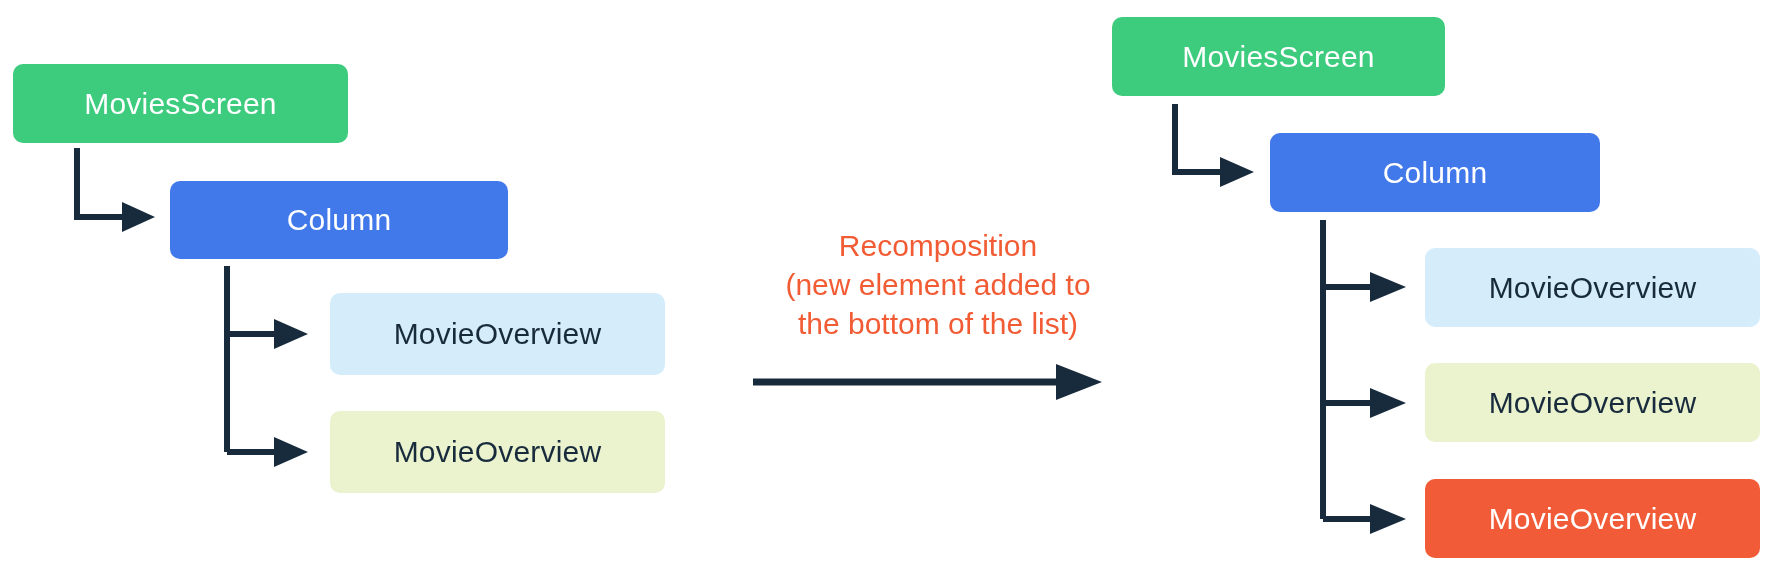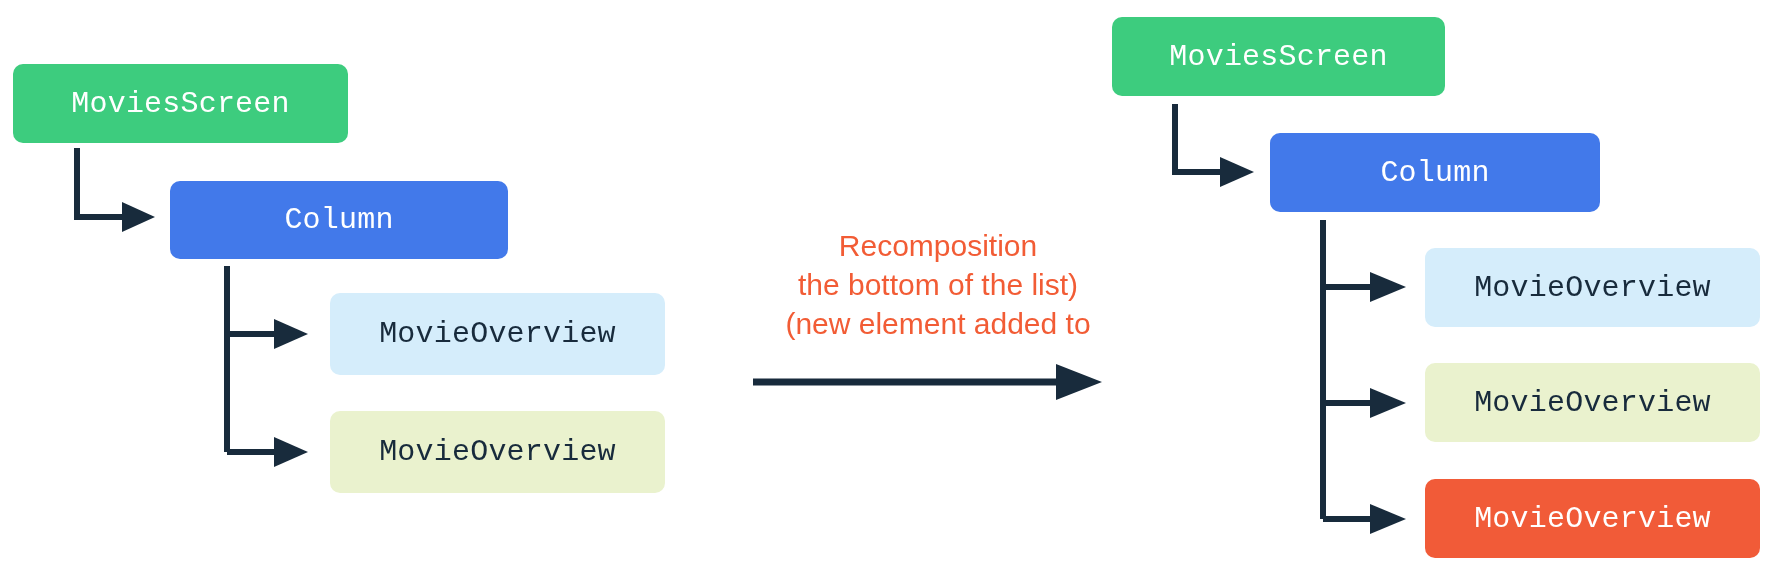--- a/index.html
+++ b/index.html
@@ -38,21 +38,20 @@
   .node {
     position: absolute;
     border-radius: 10px;
     display: flex;
     align-items: center;
     justify-content: center;
     font-size: 30px;
     letter-spacing: 0.2px;
     white-space: nowrap;
     box-sizing: border-box;
-    font-family: Liberation Mono, monospace;
   }
   .node--dark-text { color: #182b3c; }
   .node--light-text { color: #ffffff; }
   .transition-label {
     position: absolute;
     left: 706px;
     top: 226px;
     width: 464px;
     text-align: center;
     font-size: 30px;
@@ -111,22 +110,22 @@
   <div class="node node--dark-text" style="left: 330px; top: 293px; width: 335px; height: 82px; background-color: rgb(213, 237, 251); color: rgb(24, 43, 60);">
     <span>MovieOverview</span>
   </div>
 
   <div class="node node--dark-text" style="left: 330px; top: 411px; width: 335px; height: 82px; background-color: rgb(234, 242, 206); color: rgb(24, 43, 60);">
     <span>MovieOverview</span>
   </div>
 
   <div class="transition-label" style="color: rgb(242, 92, 53);">
     <div>Recomposition</div>
+    <div>(new element added to</div>
     <div>the bottom of the list)</div>
-    <div>(new element added to</div>
   </div>
 
   <div class="node node--light-text" style="left: 1112px; top: 17px; width: 333px; height: 79px; background-color: rgb(61, 204, 126);">
     <span>MoviesScreen</span>
   </div>
 
   <div class="node node--light-text" style="left: 1270px; top: 133px; width: 330px; height: 79px; background-color: rgb(66, 121, 234);">
     <span>Column</span>
   </div>
 

